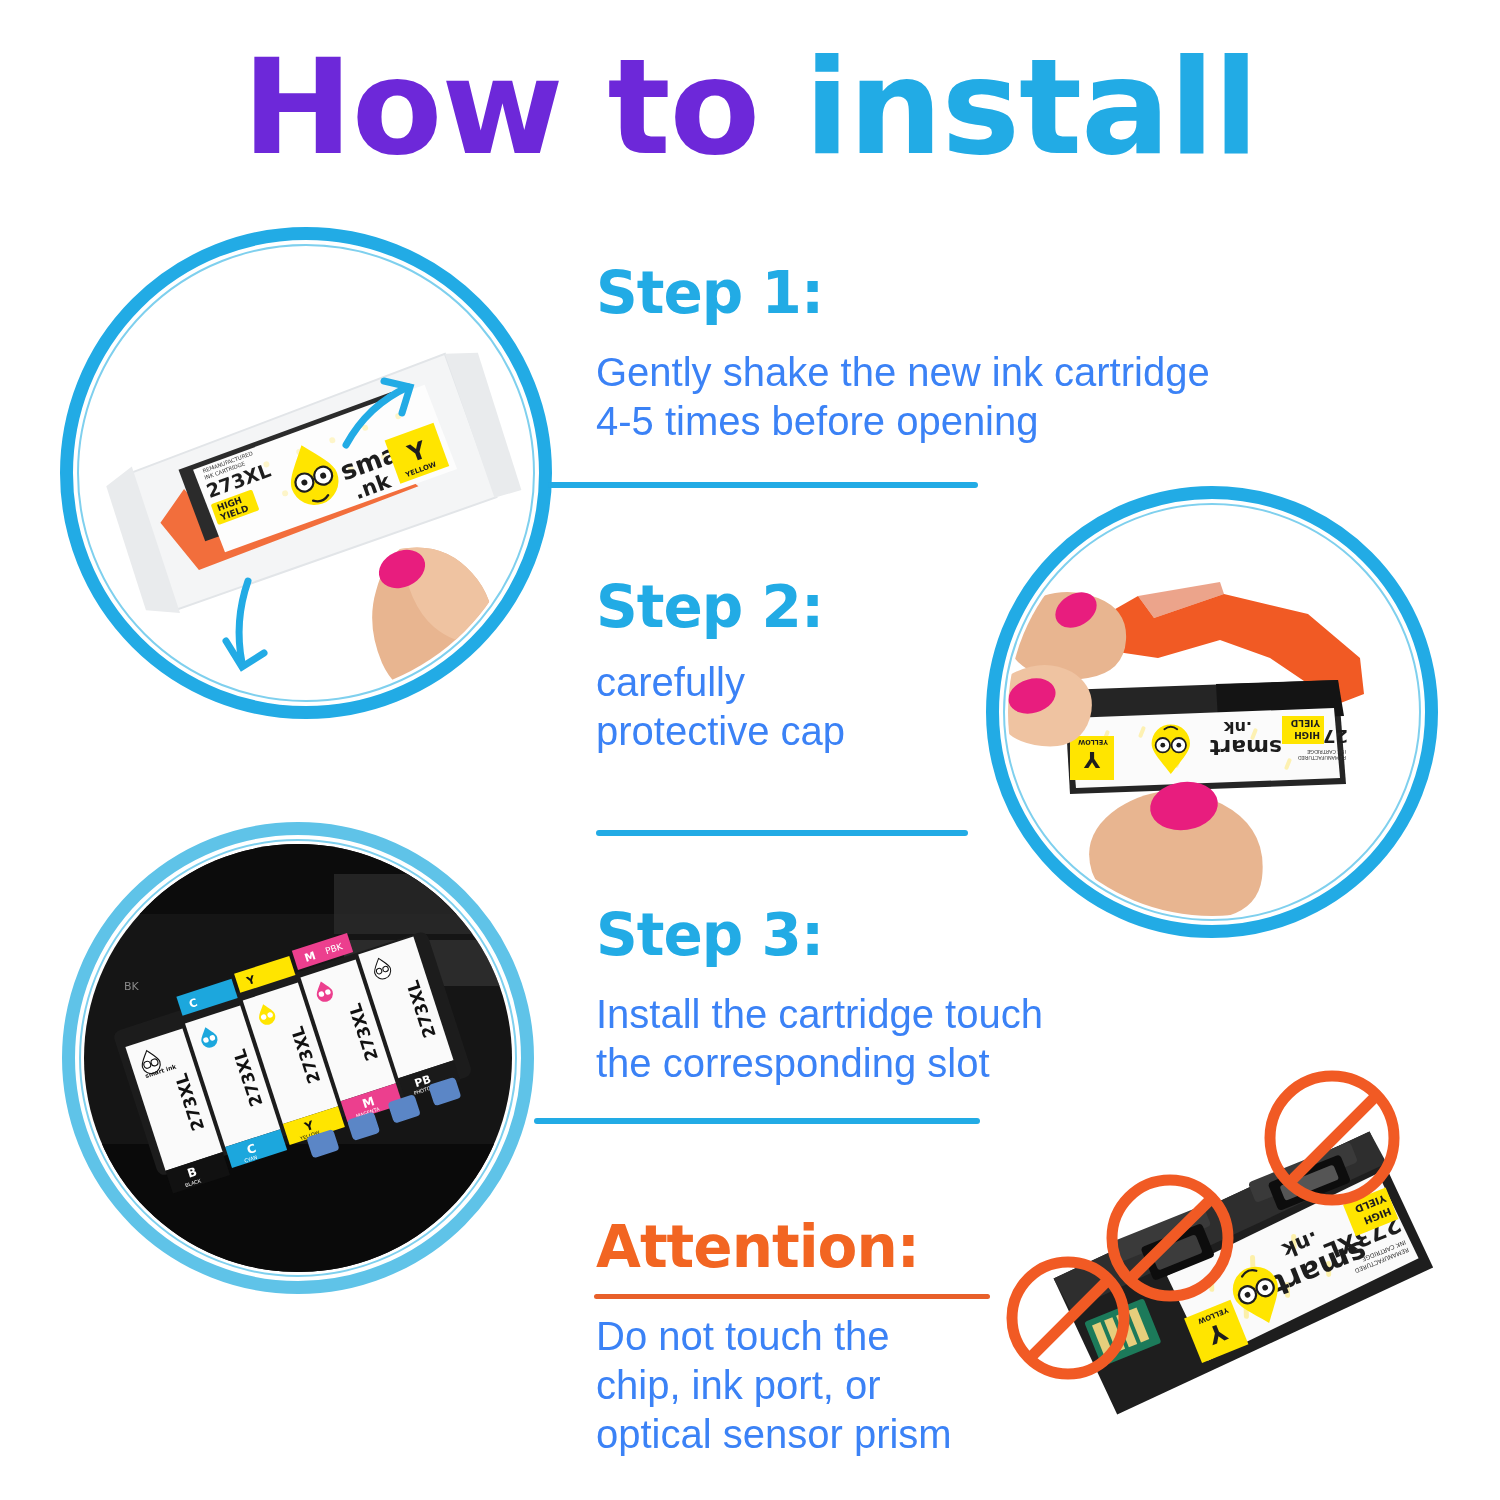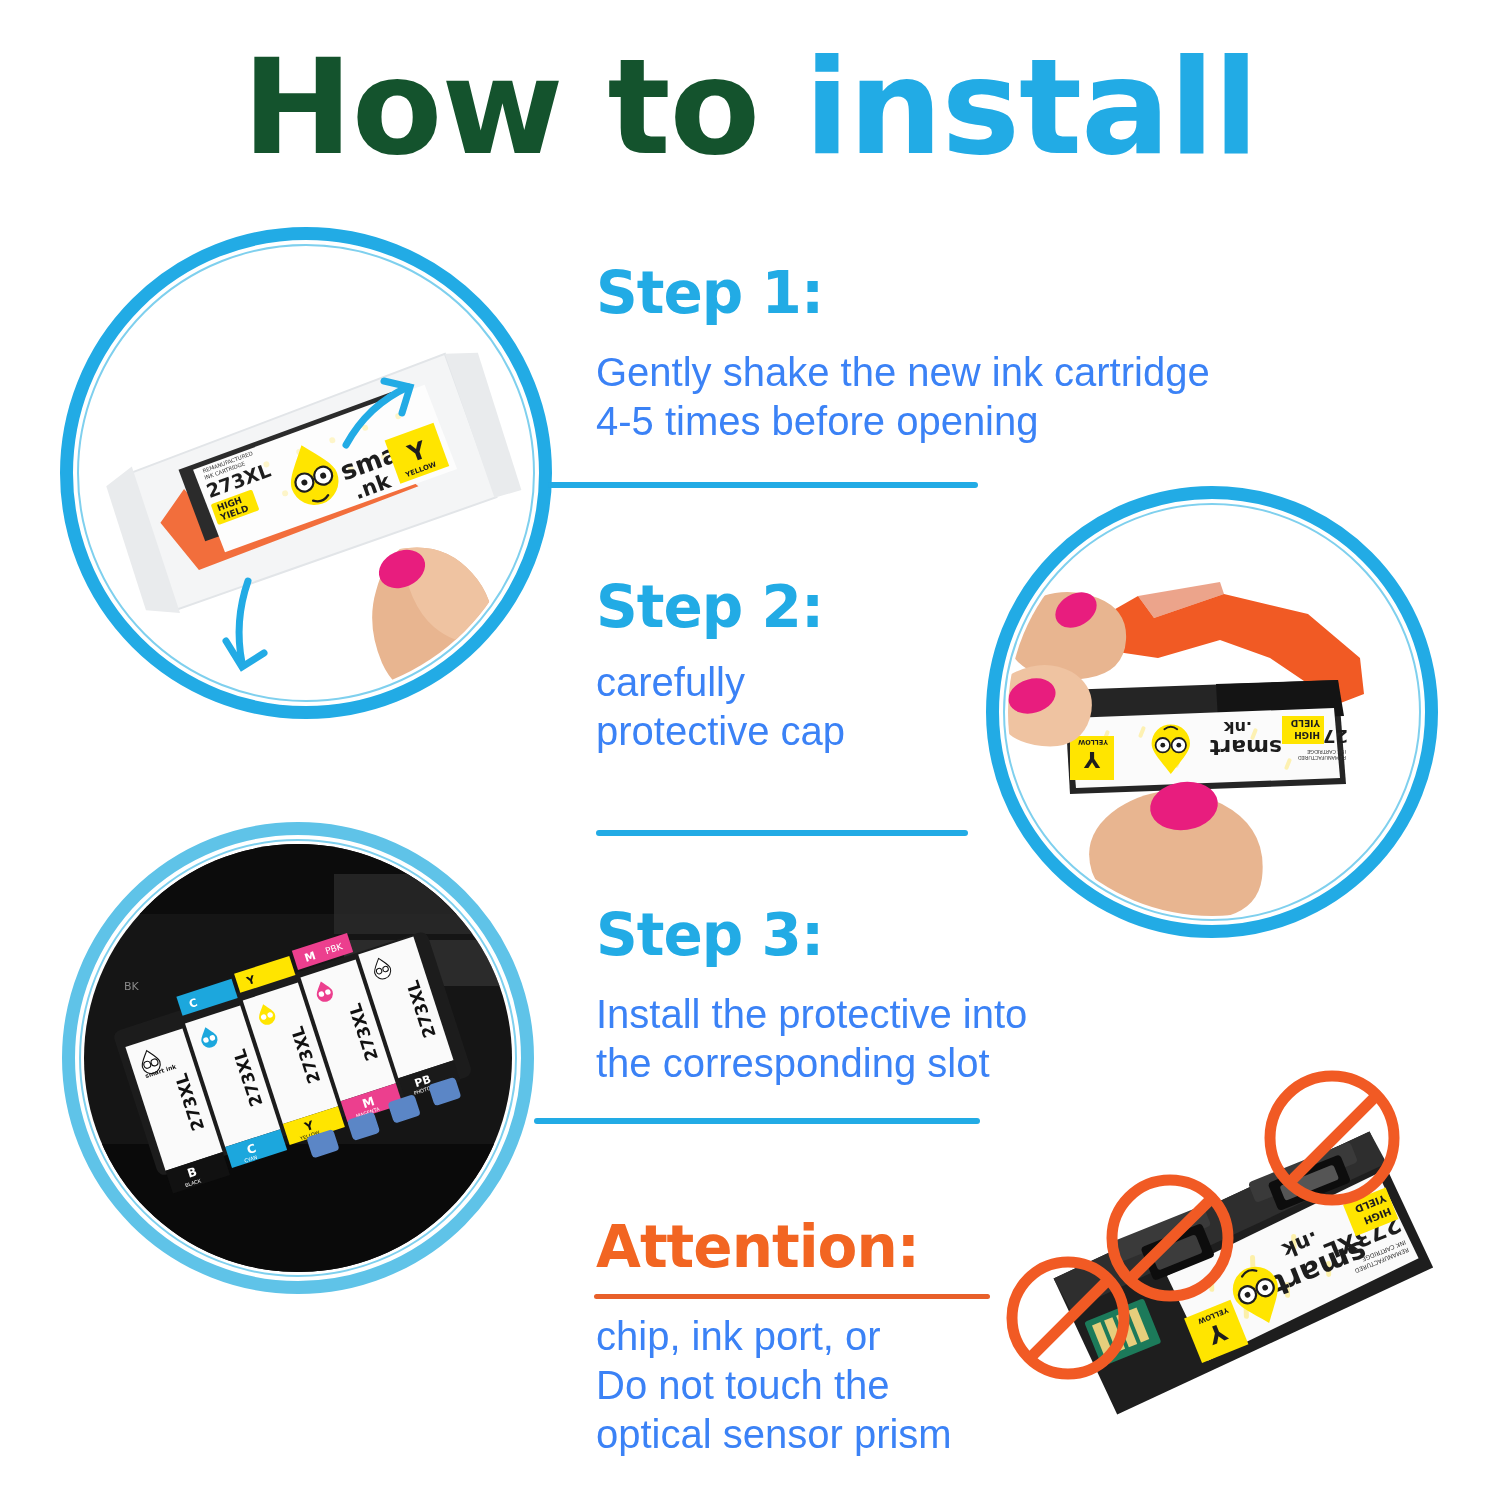--- a/index.html
+++ b/index.html
@@ -5,21 +5,21 @@
   * { margin:0; padding:0; box-sizing:border-box; }
   html,body { width:1500px; height:1500px; background:#ffffff; overflow:hidden; }
   body { font-family:"Liberation Sans", sans-serif; position:relative; }
 
   .stage { position:absolute; inset:0; width:1500px; height:1500px; }
 
   
   .title { position:absolute; top:38px; left:0; width:1500px; text-align:center;
            font-size:132px; font-weight:700; letter-spacing:-1px; line-height:1.05;
            font-family:"DejaVu Sans", sans-serif; }
-  .title .dark  { color:#14532d; }
+  .title .dark  { color:#6d28d9; }
   .title .accent{ color:#22ABE5;text-align:right; }
 
   
   .step-head { font-family:"DejaVu Sans", sans-serif; font-weight:700;
                color:#22ABE5; font-size:58px; line-height:1; letter-spacing:-1px; }
   .step-head.warn { color:#F26522; }
   .step-body { font-family:"Liberation Sans", sans-serif; color:#3b82f6;
                font-size:40px; line-height:1.22; font-weight:400; }
 
   .block { position:absolute; }
@@ -306,34 +306,34 @@
         <text x="40" y="146" font-family="DejaVu Sans, sans-serif" font-size="11" fill="#8a8a8a">BK</text>
       </svg>
     </div>
     <div class="ring-inner"></div>
     <div class="ring-outer pale"></div>
   </div>
 
   <div class="block" style="left:596px; top:906px; width:760px;">
     <div class="step-head">Step 3:</div>
     <div class="step-body" style="margin-top:26px;">
-      <div>Install the protective into</div>
+      <div>Install the cartridge touch</div>
       <div>the corresponding slot</div>
     </div>
   </div>
   <div class="rule" style="left:534px; top:1118px; width:446px;"></div>
 
   <div class="block" style="left:596px; top:1218px; width:470px;">
     <div class="step-head warn">Attention:</div>
   </div>
   <div class="rule warn" style="left:594px; top:1294px; width:396px;"></div>
   <div class="block" style="left:596px; top:1312px; width:470px;">
     <div class="step-body">
+      <div>Do not touch the</div>
       <div>chip, ink port, or</div>
-      <div>Do not touch the</div>
       <div>optical sensor prism</div>
     </div>
   </div>
 
   <div class="warn-art" style="left:980px; top:1040px; width:510px; height:440px;">
     <svg class="photo-svg" viewBox="0 0 510 440">
 
       <g transform="rotate(-22 260 230)">
 
         <path d="M84 168 L432 150 L440 300 L92 318 Z" fill="#1e1e1e"></path>

